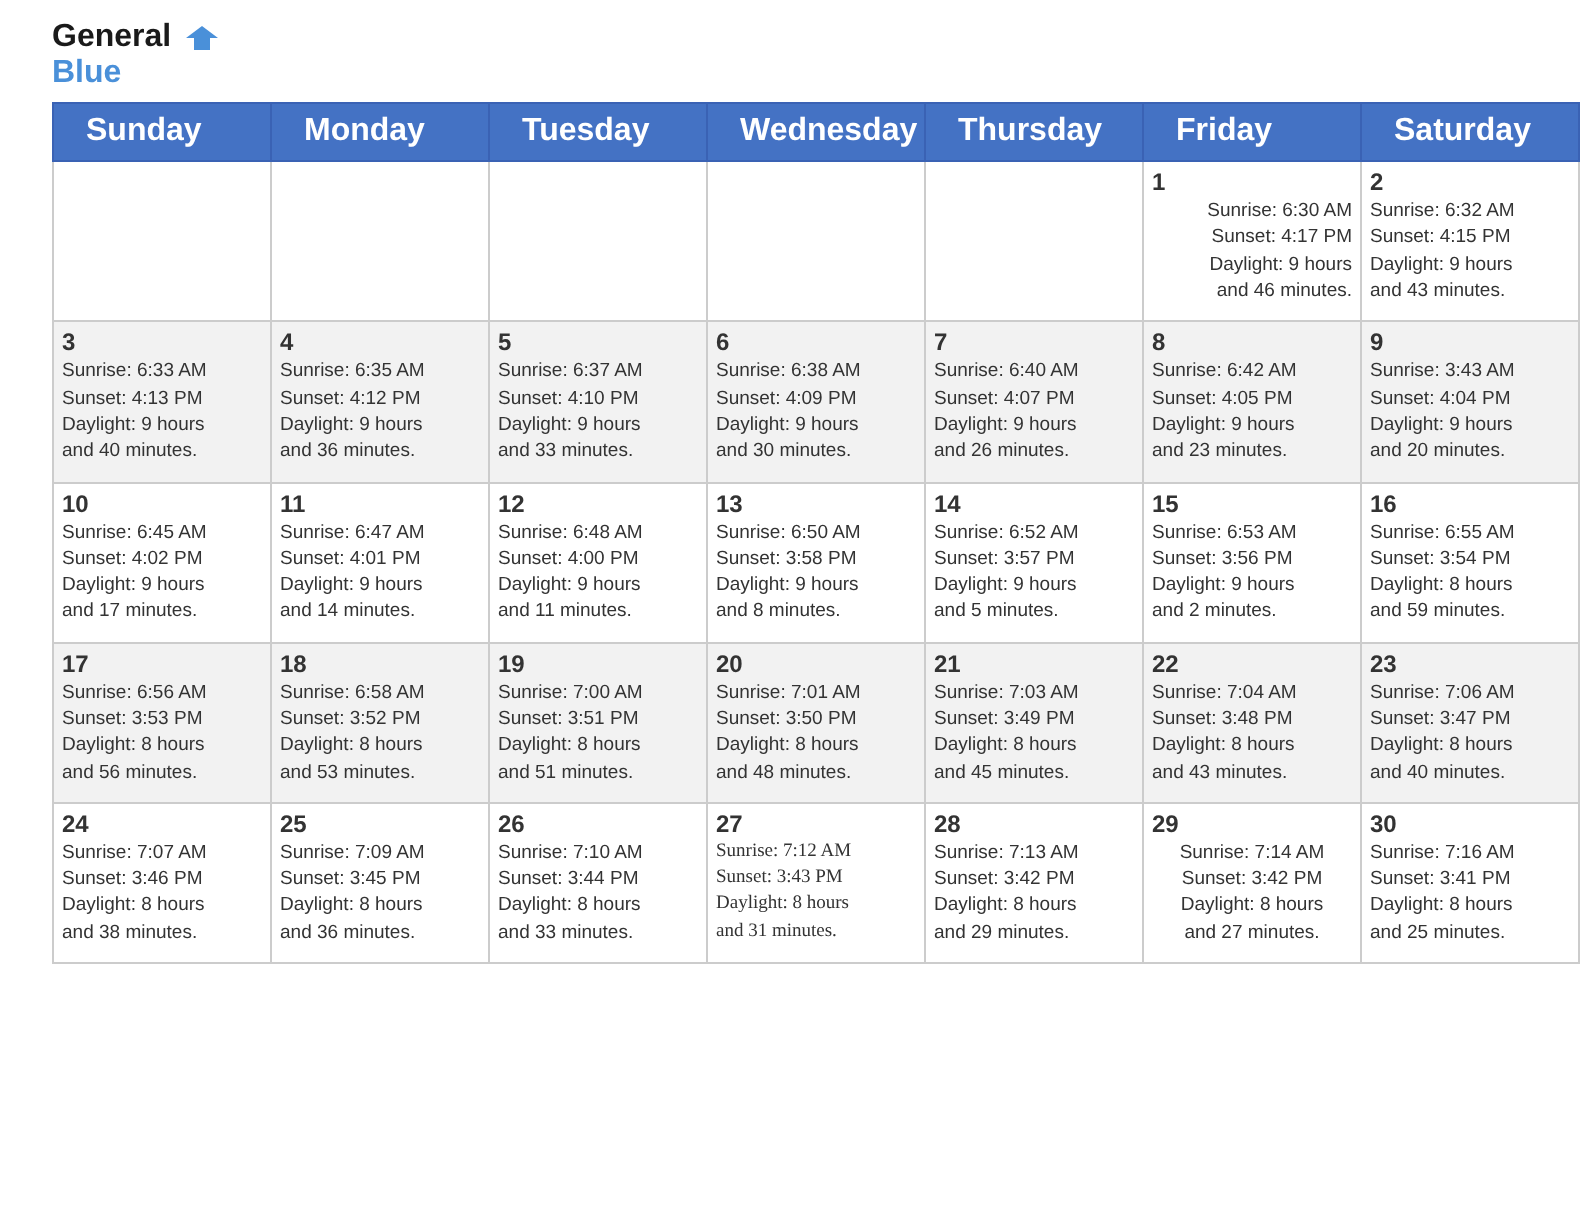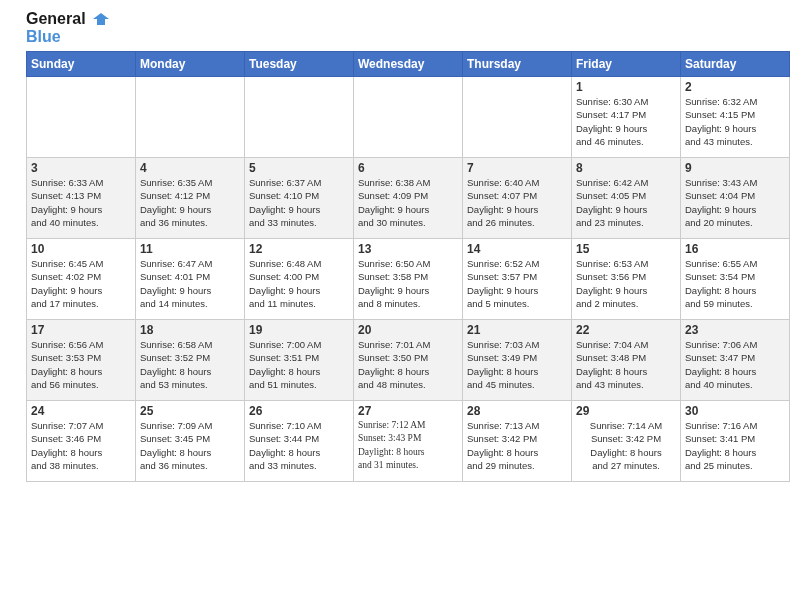--- a/index.html
+++ b/index.html
@@ -9,21 +9,21 @@
 
     .header { display: flex; align-items: flex-start; justify-content: space-between; margin-bottom: 6px; }
 
     .logo { display: flex; align-items: center; gap: 4px; }
 
     .title-block { text-align: right; }
     .month-title { font-size: 32px; font-weight: 300; color: #1a1a1a; }
     .location { font-size: 14px; color: #555; }
 
     .calendar { flex: 1; border: 1px solid #ccc; border-collapse: collapse; width: 100%; table-layout: fixed; }
-    .calendar th { background: #4472c4; color: #fff; font-size: 12px; font-weight: bold; text-align: left; padding: 5px 4px; border: 1px solid #3a62b4; }
+    .calendar th { background: #4472c4; color: #fff; font-size: 16px; font-weight: bold; text-align: left; padding: 5px 16px; border: 1px solid #3a62b4; }
     .calendar td { border: 1px solid #ccc; vertical-align: top; padding: 3px 4px; font-size: 10px; color: #333; background: #fff; }
     .calendar tr:nth-child(even) td { background: #f2f2f2; }
     .calendar td.empty { background: #fff; }
     .calendar tr:nth-child(even) td.empty { background: #f2f2f2; }
 
     .day-num { font-size: 12px; font-weight: bold; display: block; margin-bottom: 1px; }
     .day-info { font-size: 9.5px; line-height: 1.4; color: #333; }
   </style>
 </head>
 <body>
@@ -61,21 +61,21 @@
     </thead>
     <tbody id="calendar-body">
     <tr>
           <td class="empty"></td>
           <td class="empty"></td>
           <td class="empty"></td>
           <td class="empty"></td>
           <td class="empty"></td>
           <td>
             <span class="day-num">1</span>
-            <div class="day-info" style="white-space: pre-line;">Sunrise: 6:30 AM
+            <div class="day-info" style="white-space: pre-line; text-align: right;">Sunrise: 6:30 AM
 Sunset: 4:17 PM
 Daylight: 9 hours
 and 46 minutes.</div>
           </td>
           <td>
             <span class="day-num">2</span>
             <div class="day-info" style="white-space: pre-line;">Sunrise: 6:32 AM
 Sunset: 4:15 PM
 Daylight: 9 hours
 and 43 minutes.</div>

